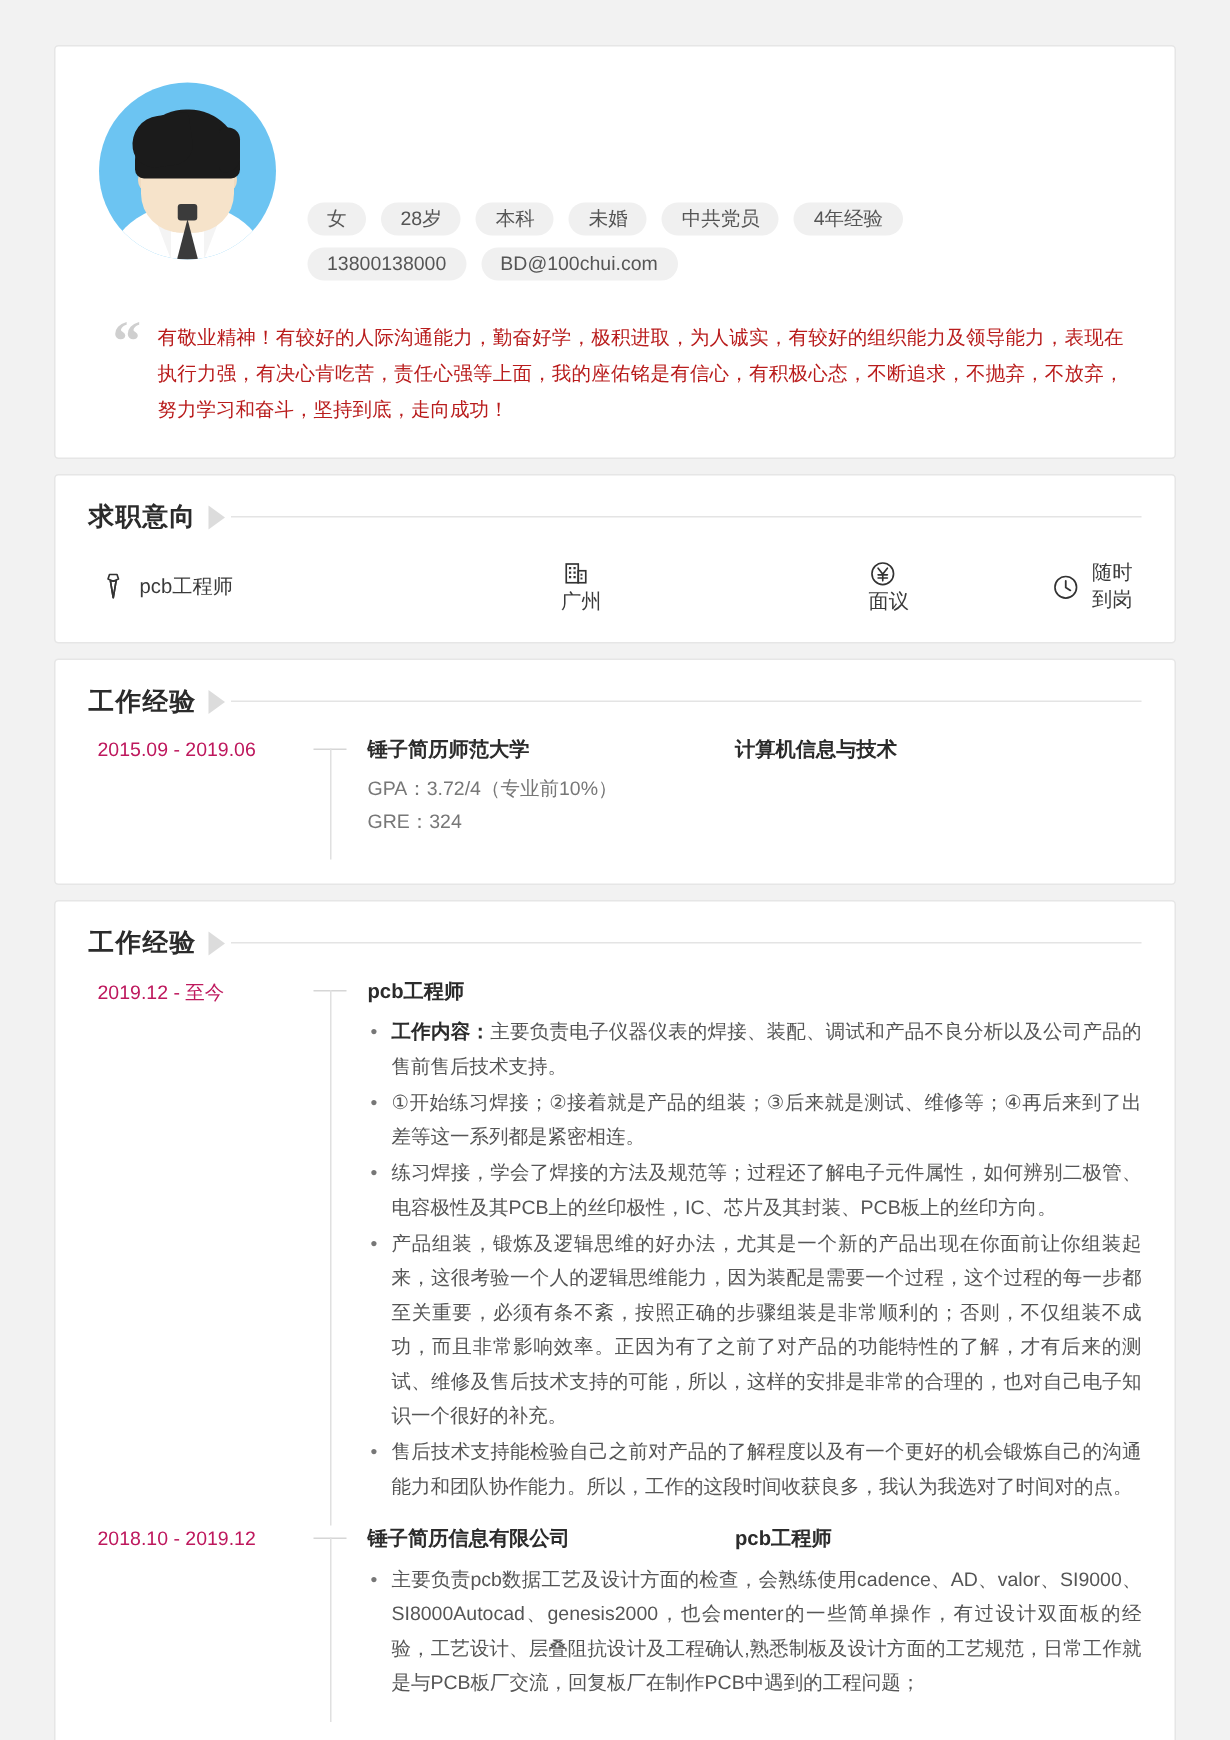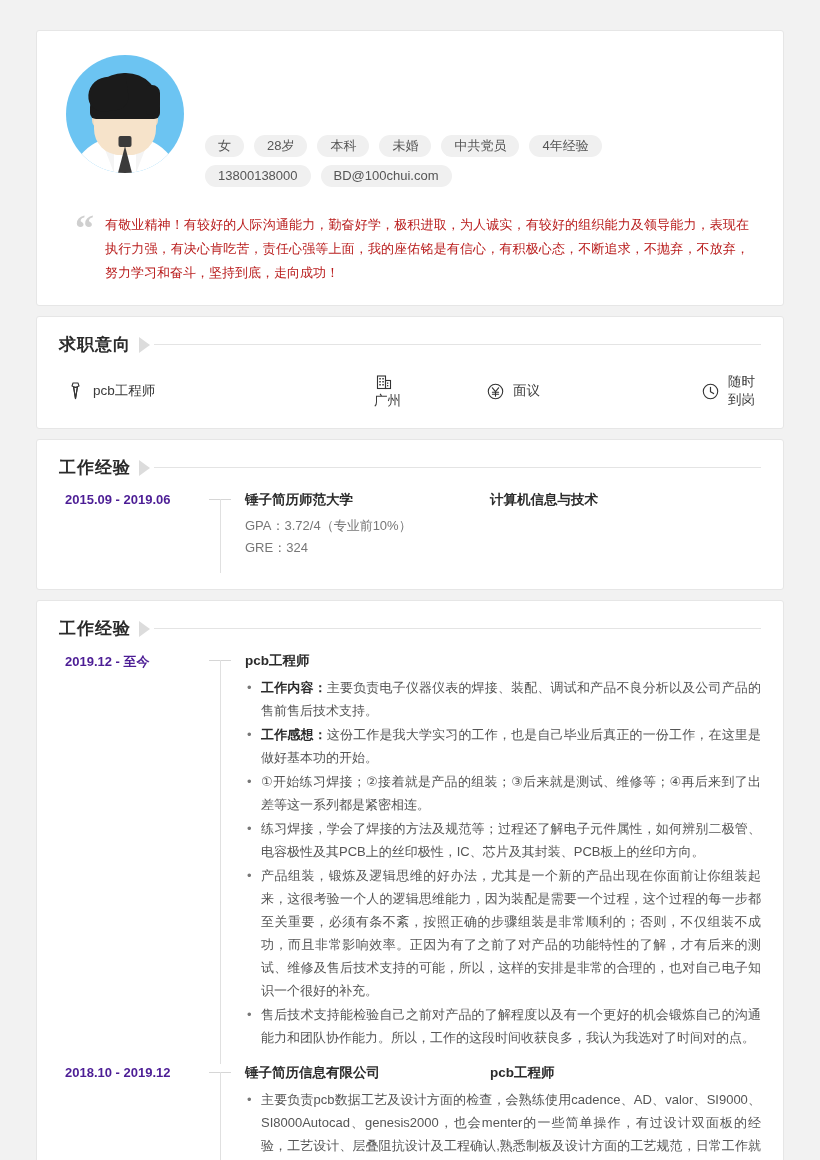--- a/index.html
+++ b/index.html
@@ -237,43 +237,43 @@
     padding: 4px 2px 2px 6px;
   }
   .intent-item {
     display: flex;
     align-items: center;
     font-size: 13.5px;
     color: #3a3a3a;
   }
   .intent-item:nth-child(1) { width: 225px; }
   .intent-item:nth-child(2) { width: 195px; flex-direction: column; }
-  .intent-item:nth-child(3) { width: 215px; }
+  .intent-item:nth-child(3) { width: 215px; flex-direction: column; }
   .intent-item:nth-child(4) { flex: 1; }
   .intent-icon {
     width: 20px;
     height: 20px;
     margin-right: 8px;
     flex: 0 0 20px;
     display: flex;
     align-items: center;
     justify-content: center;
   }
   .intent-icon svg { display: block; }
 
   
   .entry {
     display: flex;
     align-items: stretch;
   }
   .entry-date {
     flex: 0 0 150px;
     font-size: 13px;
-    font-weight: bold;
-    color: #4c1d95;
+    font-weight: normal;
+    color: #be185d;
     padding-top: 1px;
     padding-left: 6px;
   }
   .entry-rail {
     flex: 0 0 26px;
     position: relative;
   }
   .rail-dash {
     position: absolute;
     top: 8px;
@@ -484,21 +484,20 @@
           <div class="entry-rail">
             <div class="rail-dash"></div>
             <div class="rail-line"></div>
           </div>
           <div class="entry-body">
             <div class="entry-titles">
               <div class="entry-role">pcb工程师</div>
             </div>
             <ul class="bullets">
               <li><b>工作内容：</b>主要负责电子仪器仪表的焊接、装配、调试和产品不良分析以及公司产品的售前售后技术支持。</li>
-              <li><b>工作感想：</b>这份工作是我大学实习的工作，也是自己毕业后真正的一份工作，在这里是做好基本功的开始。</li>
               <li>①开始练习焊接；②接着就是产品的组装；③后来就是测试、维修等；④再后来到了出差等这一系列都是紧密相连。</li>
               <li>练习焊接，学会了焊接的方法及规范等；过程还了解电子元件属性，如何辨别二极管、电容极性及其PCB上的丝印极性，IC、芯片及其封装、PCB板上的丝印方向。</li>
               <li>产品组装，锻炼及逻辑思维的好办法，尤其是一个新的产品出现在你面前让你组装起来，这很考验一个人的逻辑思维能力，因为装配是需要一个过程，这个过程的每一步都至关重要，必须有条不紊，按照正确的步骤组装是非常顺利的；否则，不仅组装不成功，而且非常影响效率。正因为有了之前了对产品的功能特性的了解，才有后来的测试、维修及售后技术支持的可能，所以，这样的安排是非常的合理的，也对自己电子知识一个很好的补充。</li>
               <li>售后技术支持能检验自己之前对产品的了解程度以及有一个更好的机会锻炼自己的沟通能力和团队协作能力。所以，工作的这段时间收获良多，我认为我选对了时间对的点。</li>
             </ul>
           </div>
         </div>
         <div class="entry">
           <div class="entry-date">2018.10 - 2019.12</div>
           <div class="entry-rail">

